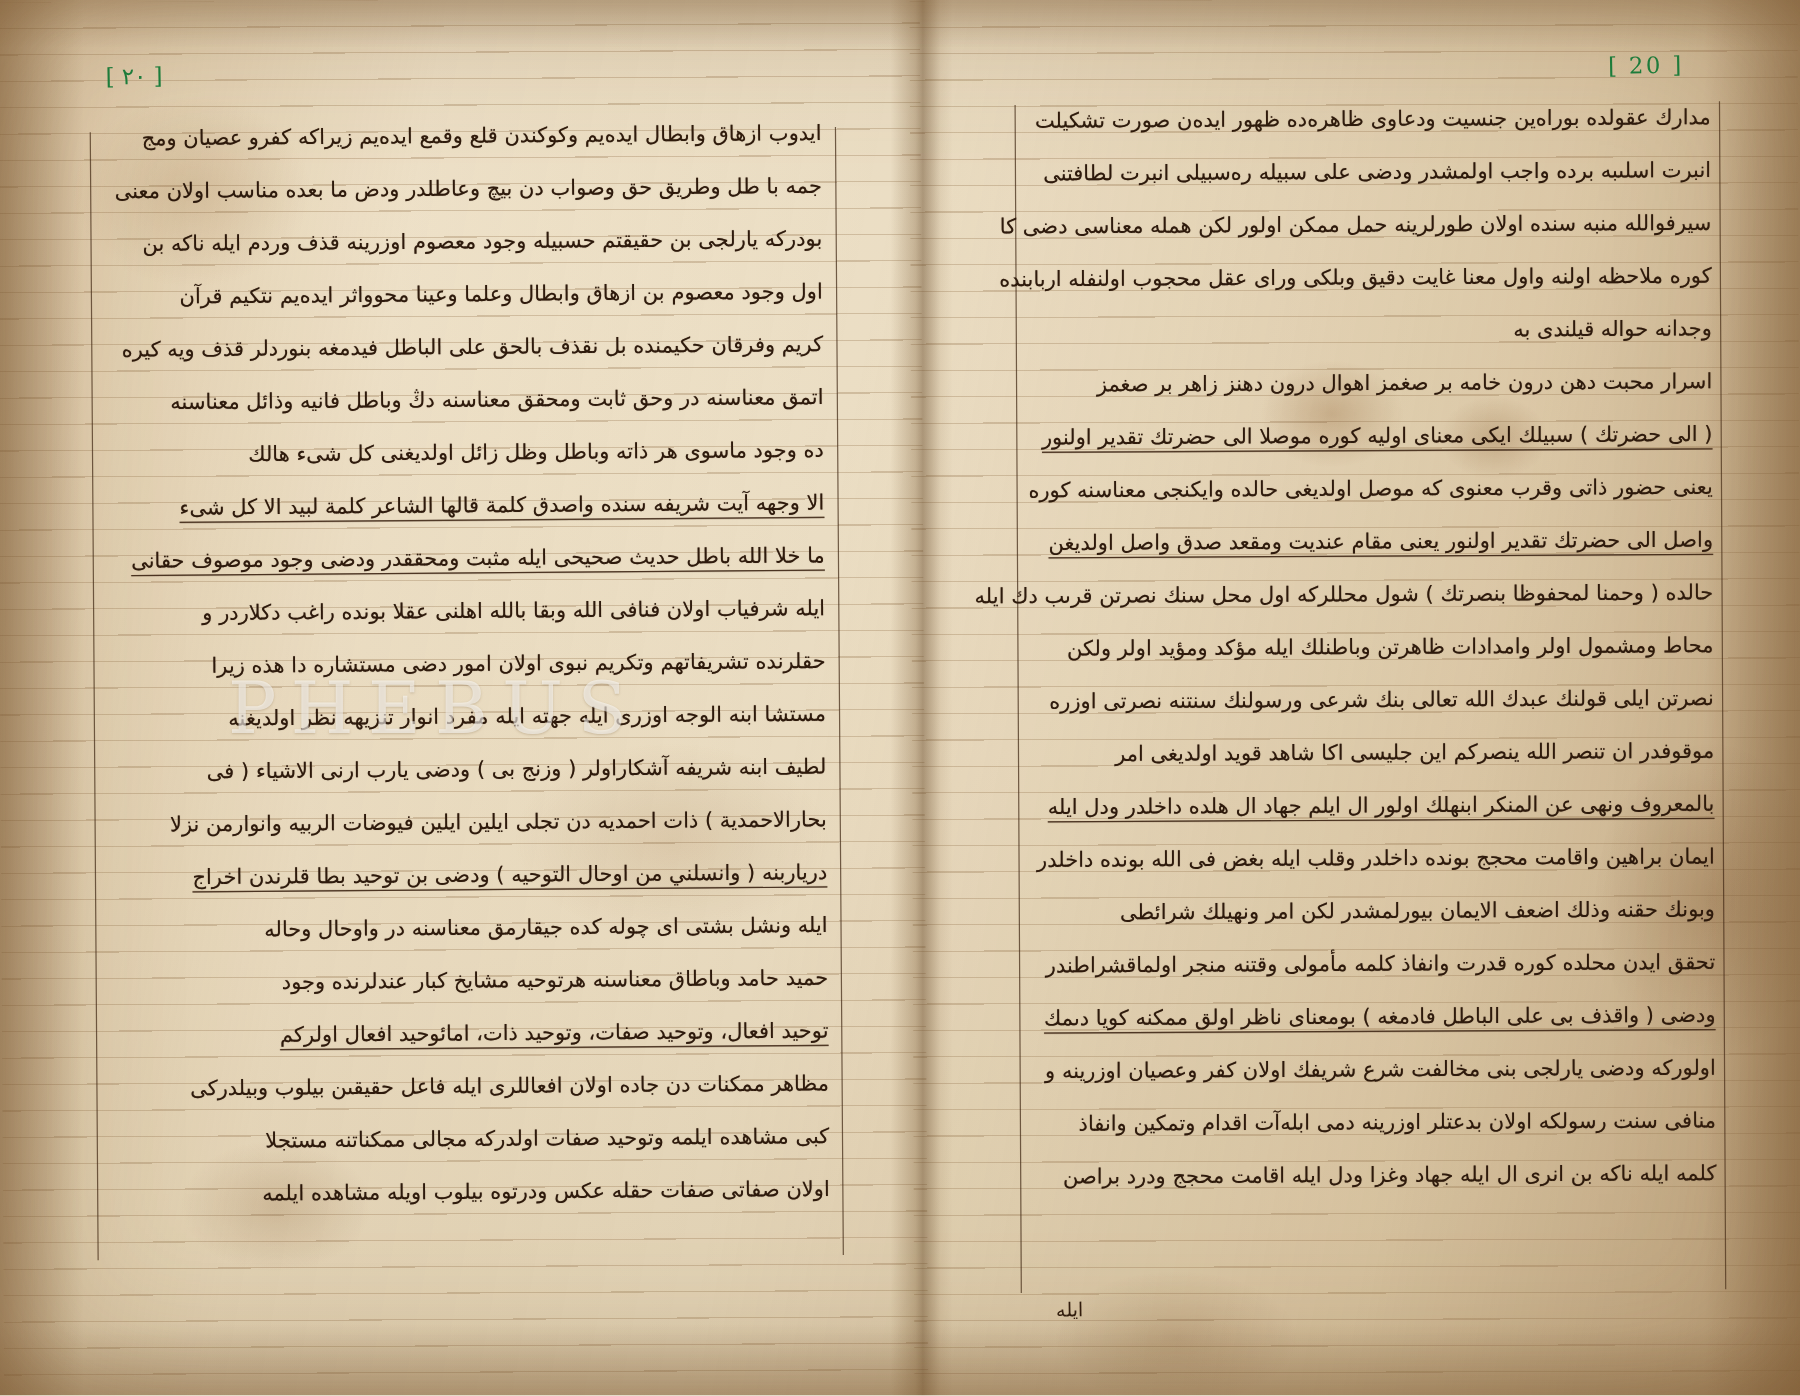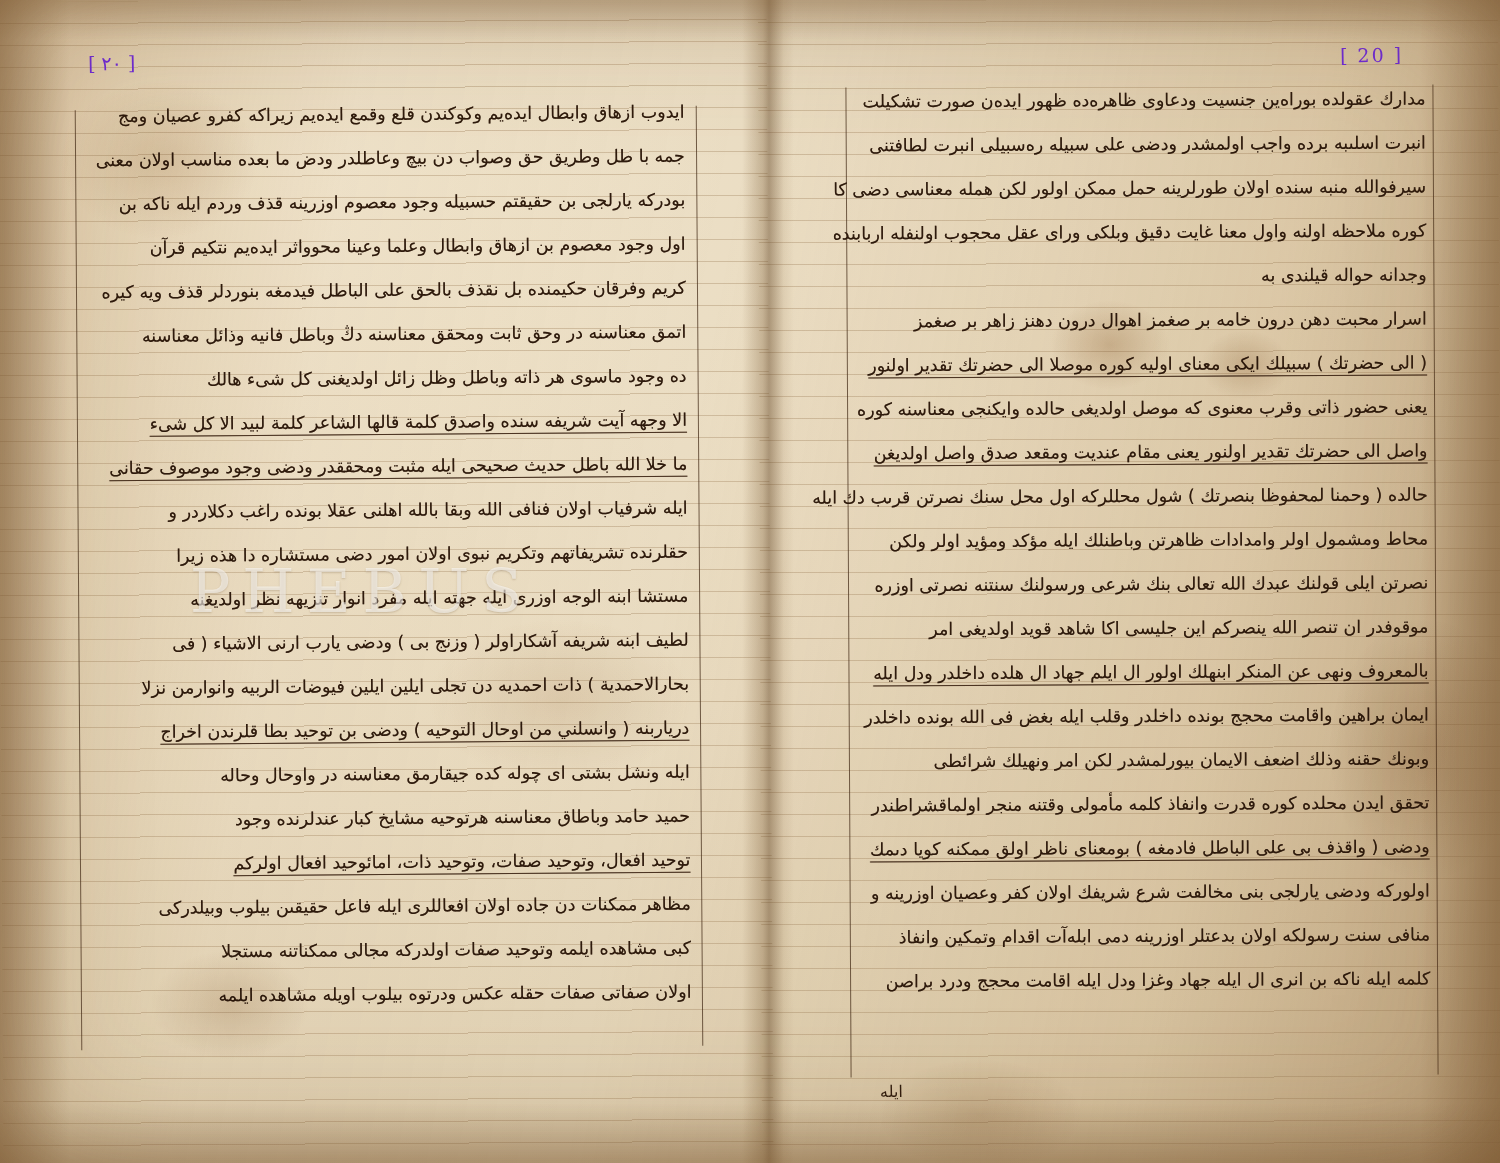--- a/index.html
+++ b/index.html
@@ -82,21 +82,21 @@
     pointer-events: none;
   }
   .frame-left  { left: 78px;  top: 108px; width: 620px; height: 940px; transform: rotate(-0.4deg); }
   .frame-right { left: 848px; top: 86px;  width: 586px; height: 990px; transform: rotate(-0.3deg); }
 
   
   .folio {
     position: absolute;
     font-family: "DejaVu Serif", serif;
     font-size: 19px;
-    color: #6d28d9;
+    color: #15803d;
     letter-spacing: 2px;
     direction: rtl;
   }
   .folio-left  { left: 88px;  top: 52px; transform: rotate(-1deg); }
   .folio-right { left: 1340px; top: 44px; transform: rotate(-1deg); }
 
   
   .textblock {
     position: absolute;
     direction: rtl;

